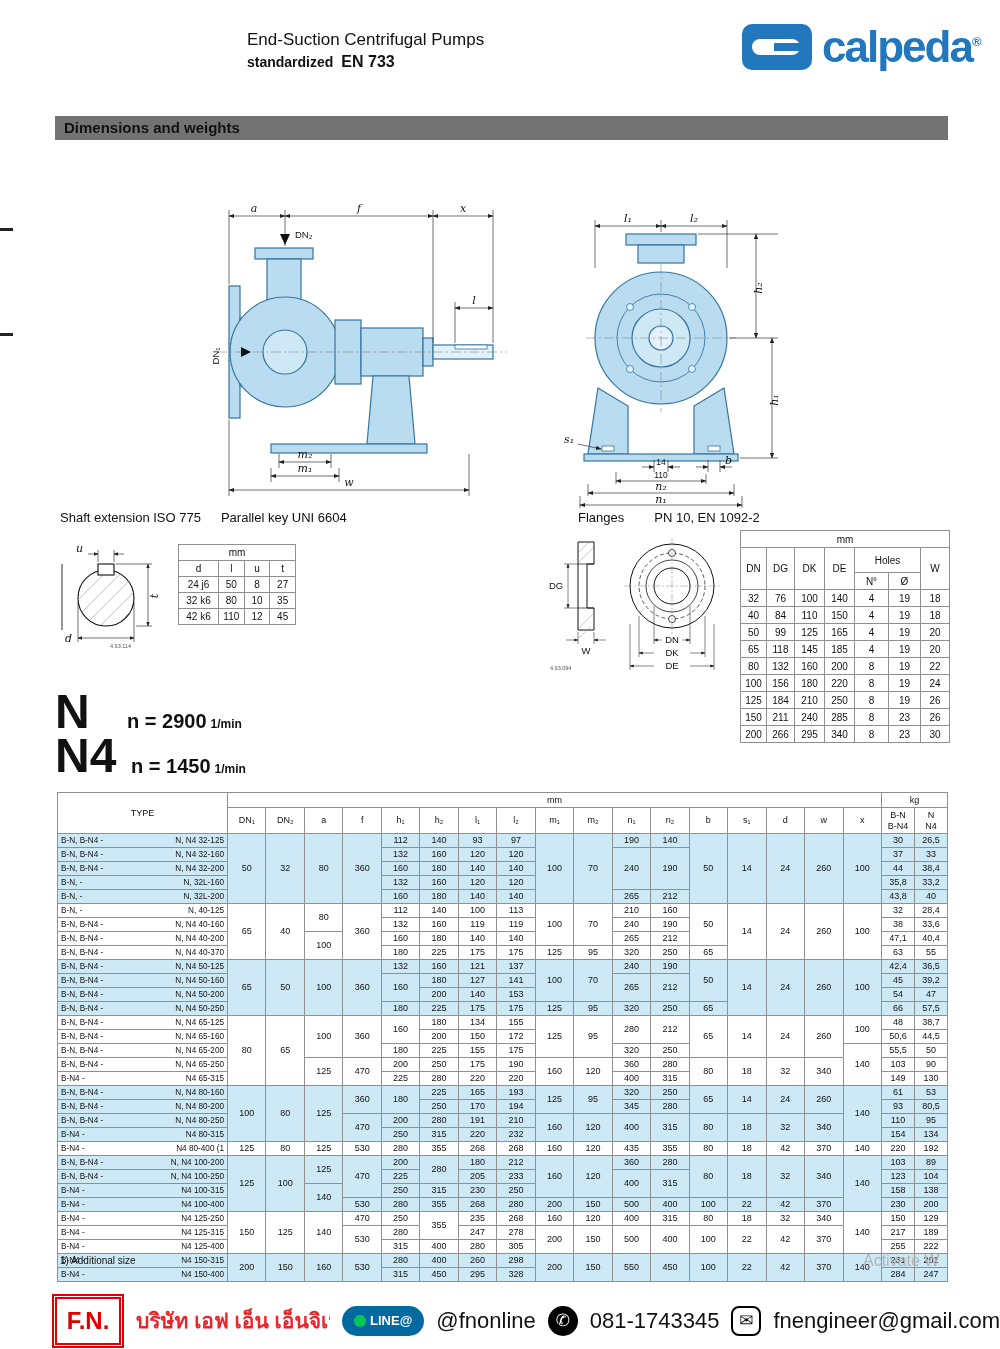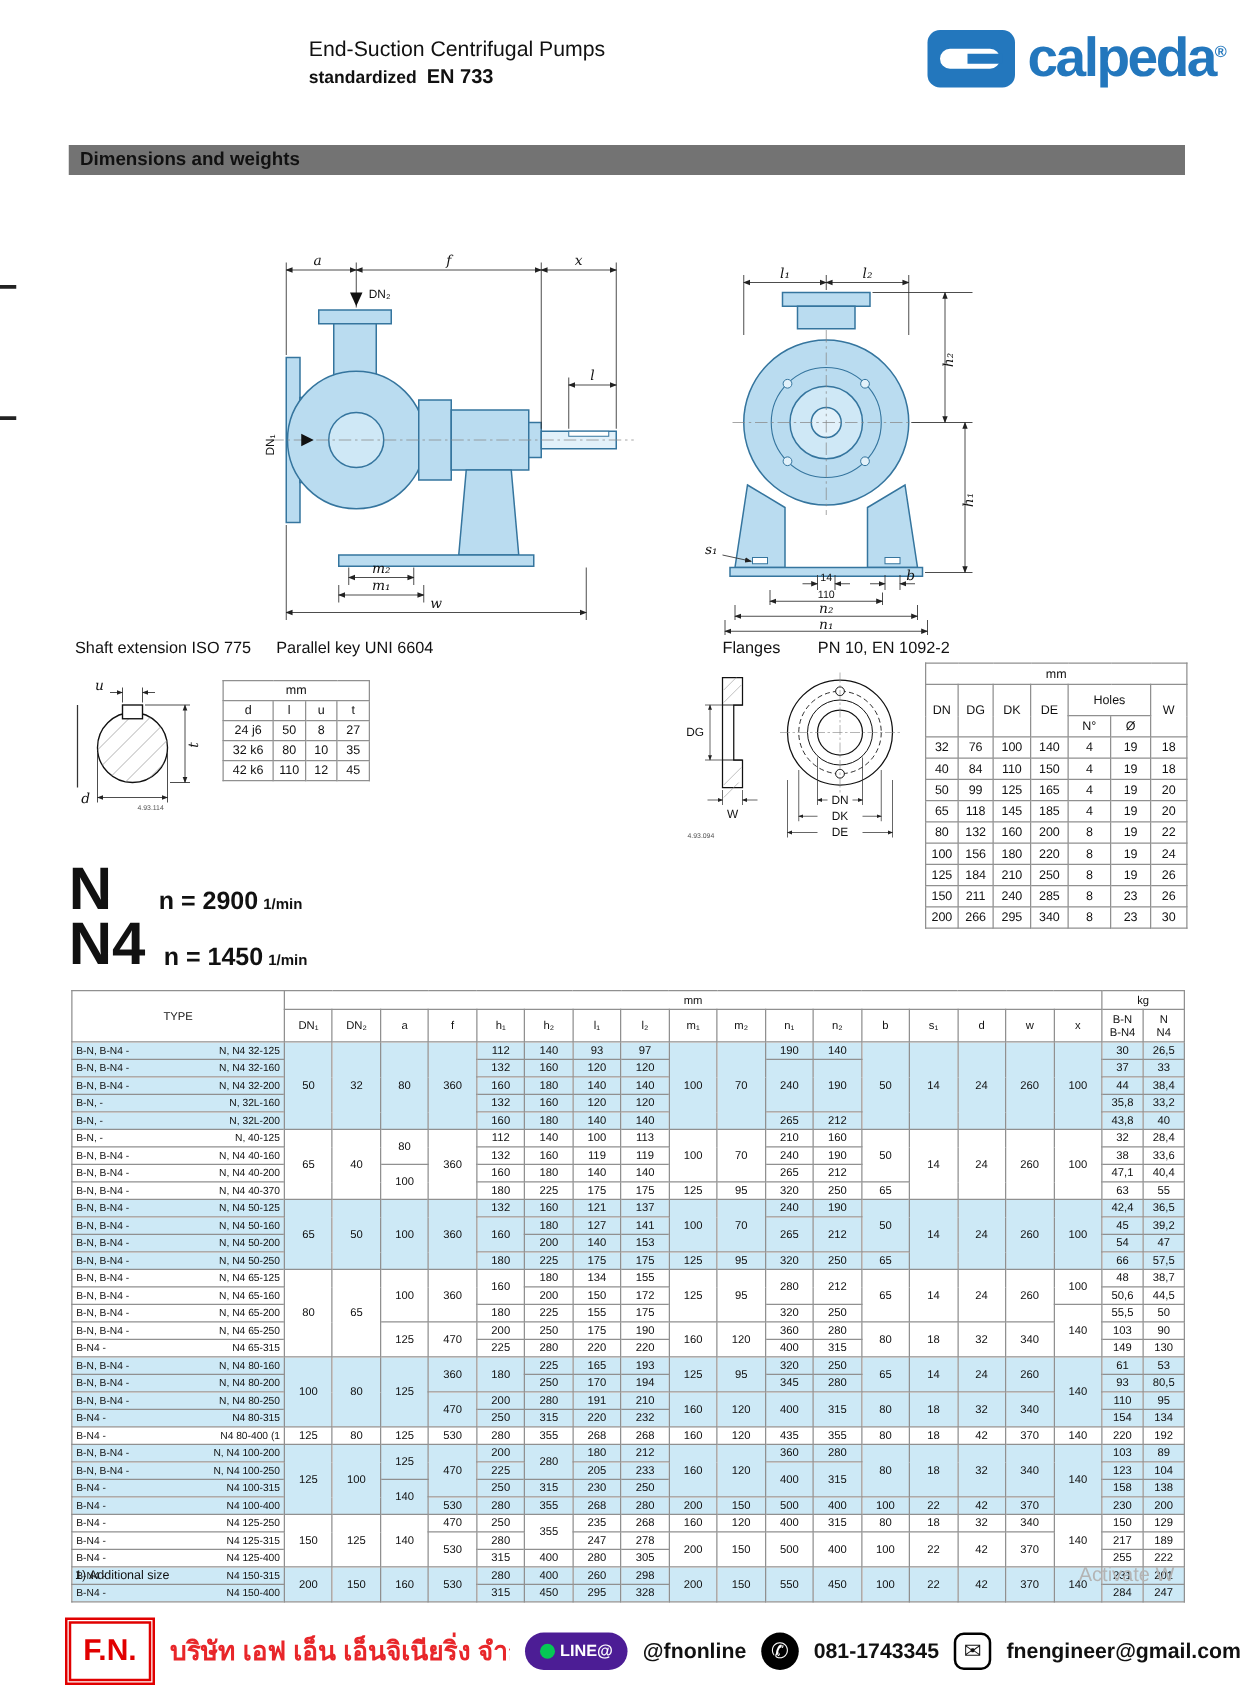--- a/index.html
+++ b/index.html
@@ -56,24 +56,24 @@
 
   #footnote{left:60px;top:1255px;font-size:10px}
   #watermark{left:863px;top:1252px;font-size:16px;color:#b4b4b4}
 
   
   #footer{left:0;top:1292px;width:1000px;height:57px;display:flex;align-items:center;
           gap:12px;padding-left:52px;box-sizing:border-box}
   .fn-box{width:62px;height:44px;border:5px double #e10000;color:#e10000;font-weight:bold;
           font-size:24px;display:flex;align-items:center;justify-content:center;flex:0 0 auto}
   .thai{color:#e8262a;font-size:21px;font-weight:bold;max-width:272px;overflow:hidden;white-space:nowrap}
-  .line-pill{background:#4c1d95;color:#fff;border-radius:16px;height:30px;display:flex;
+  .line-pill{background:#0369a1;color:#fff;border-radius:16px;height:30px;display:flex;
              align-items:center;gap:4px;padding:0 12px;font-weight:bold;font-size:13px;flex:0 0 auto}
   .line-dot{width:12px;height:12px;border-radius:50%;background:#06c755}
-  .contact{font-size:17px;font-weight:bold;white-space:nowrap}
+  .contact{font-size:22px;font-weight:normal;white-space:nowrap}
   .circle-icon{width:30px;height:30px;border-radius:50%;background:#000;color:#fff;display:flex;
                align-items:center;justify-content:center;font-size:17px;flex:0 0 auto}
   .mail-icon{width:30px;height:30px;border:2px solid #000;border-radius:8px;display:flex;
              align-items:center;justify-content:center;font-size:17px;box-sizing:border-box;flex:0 0 auto}
 
   
   .dimtxt{font-family:"DejaVu Serif",serif;font-style:italic;font-size:11px;fill:#111}
   .dimnum{font-family:"Liberation Sans",sans-serif;font-size:8.5px;fill:#111}
   .dimcode{font-family:"Liberation Sans",sans-serif;font-size:9.5px;fill:#111}
   .ref{font-family:"Liberation Sans",sans-serif;font-size:5.5px;fill:#555}

